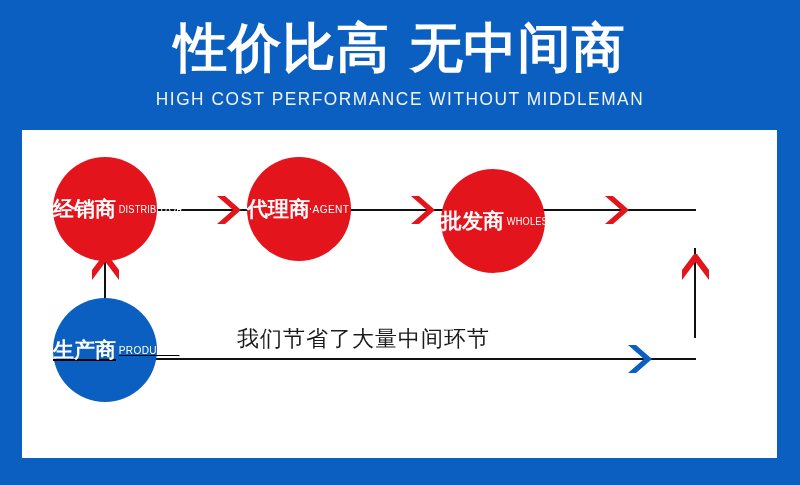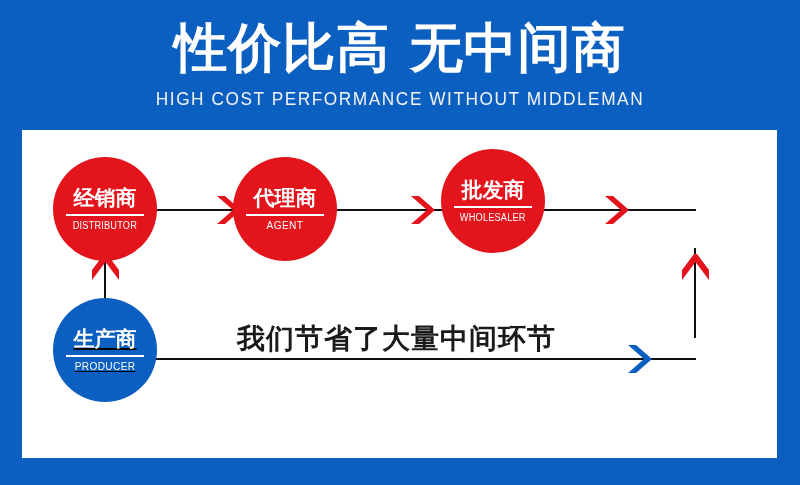--- a/index.html
+++ b/index.html
@@ -71,23 +71,22 @@
   }
 
   
   .node {
     position: absolute;
     width: 104px;
     height: 104px;
     border-radius: 50%;
     box-sizing: border-box;
     display: flex;
-    flex-direction: column;
+    flex-direction: row;
     align-items: center;
-    justify-content: center;
     z-index: 5;
   }
   .node.red  { background: #e3141b; }
   .node.blue { background: #0b5fc0; }
 
   .node-cn {
     color: #ffffff;
     font-family: "DejaVu Sans", "Liberation Sans", sans-serif;
     font-size: 21px;
     font-weight: bold;
@@ -135,22 +134,22 @@
   .chev {
     position: absolute;
     z-index: 6;
   }
 
   
   .mid-caption {
     position: absolute;
     color: #1a1a1a;
     font-family: "DejaVu Sans", "Liberation Sans", sans-serif;
-    font-size: 28px;
-    font-weight: bold;
+    font-size: 22px;
+    font-weight: normal;
     line-height: 26px;
     letter-spacing: 1px;
     white-space: nowrap;
     z-index: 4;
   }
 </style>
 </head>
 <body>
 
 <div id="stage">
@@ -202,27 +201,27 @@
     </div>
 
     <div class="mid-caption" style="left: 215px; top: 196px;">我们节省了大量中间环节</div>
 
     <div class="node red" style="left: 31px; top: 27px;">
       <span class="node-cn">经销商</span>
       <span class="node-rule"></span>
       <span class="node-en tight">DISTRIBUTOR</span>
     </div>
 
-    <div class="node red" style="left: 211px; top: 27px;">
+    <div class="node red" style="left: 225px; top: 27px;">
       <span class="node-cn">代理商</span>
       <span class="node-rule"></span>
       <span class="node-en">AGENT</span>
     </div>
 
-    <div class="node red" style="left: 419px; top: 19px;">
+    <div class="node red" style="left: 419px; top: 39px;">
       <span class="node-cn">批发商</span>
       <span class="node-rule"></span>
       <span class="node-en tight">WHOLESALER</span>
     </div>
 
 
     <div class="node blue" style="left: 31px; top: 168px; text-decoration: underline;">
       <span class="node-cn">生产商</span>
       <span class="node-rule"></span>
       <span class="node-en">PRODUCER</span>

